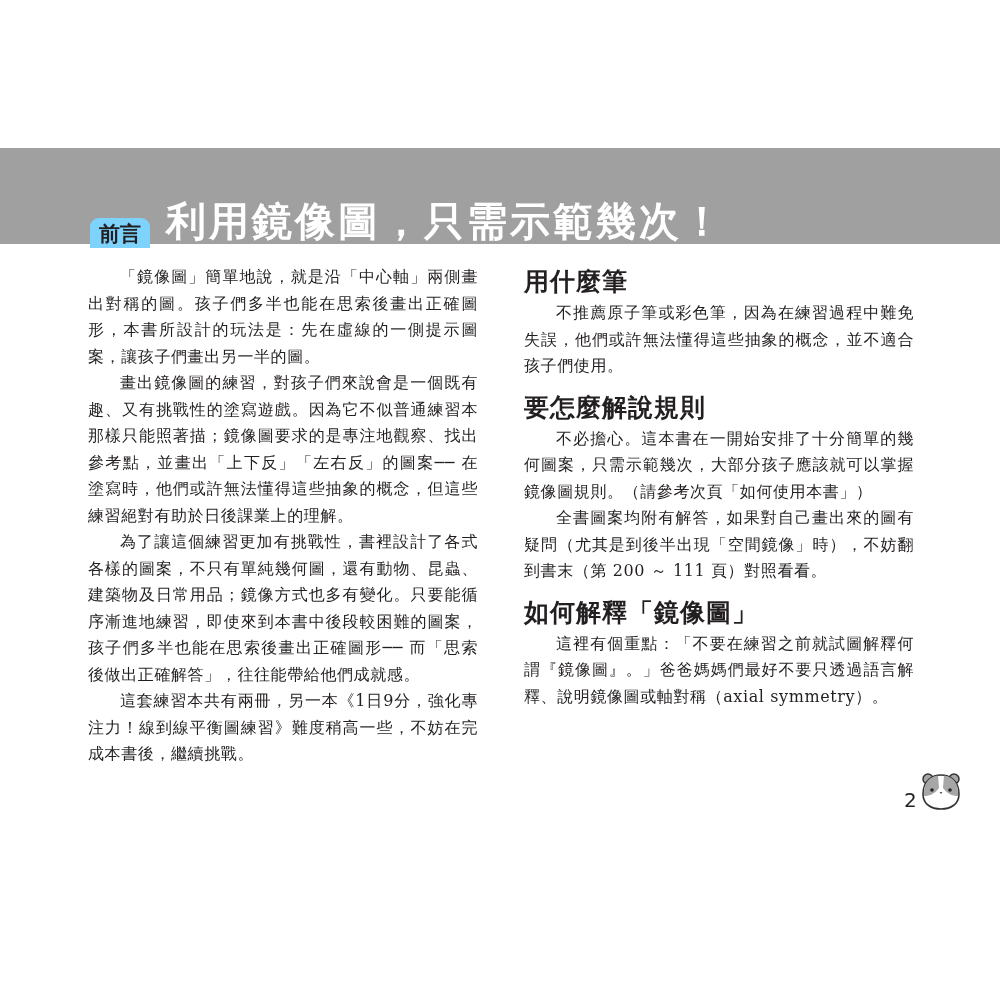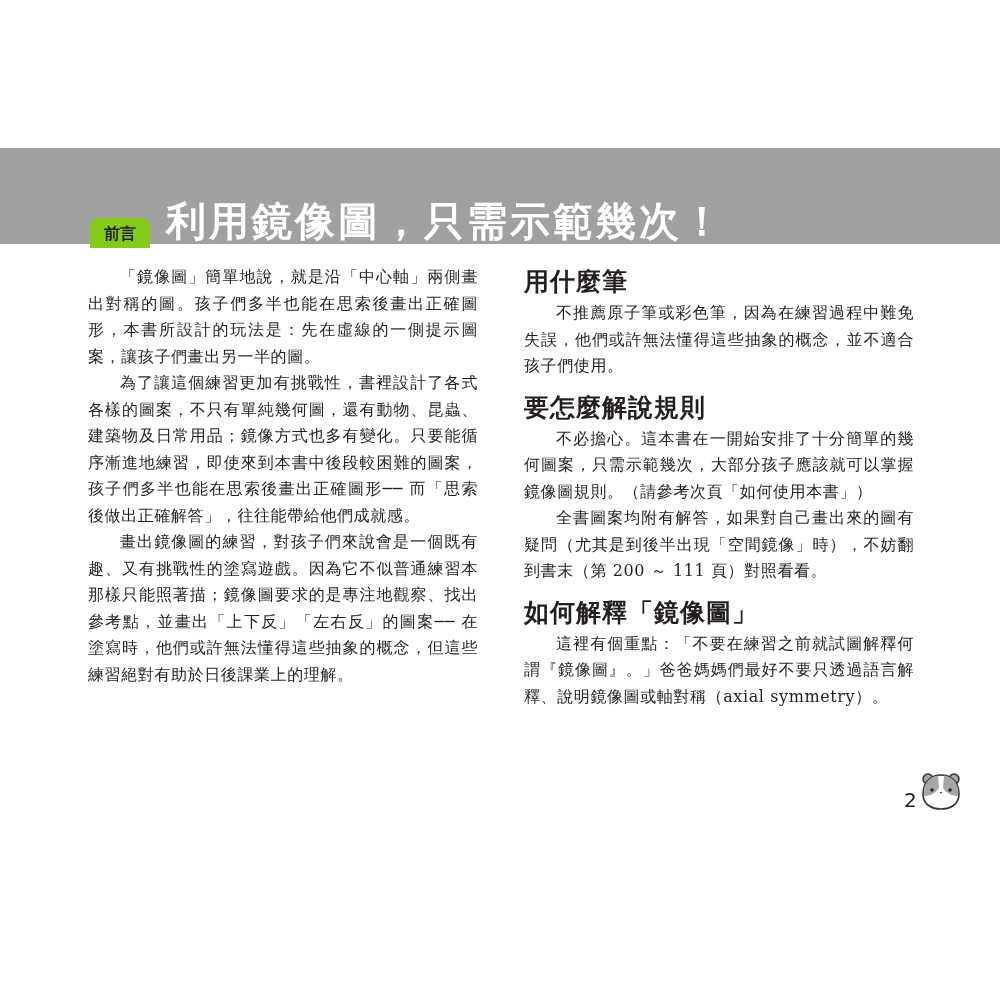--- a/index.html
+++ b/index.html
@@ -4,23 +4,23 @@
 <style>
   html, body { margin:0; padding:0; }
   body {
     width:1000px; height:1000px; background:#ffffff; position:relative; overflow:hidden;
     font-family: "DejaVu Serif", "Liberation Serif", serif; color:#231f20;
   }
   .band {
     position:absolute; left:0; top:148px; width:1000px; height:96px; background:#a0a0a0;
   }
   .tab {
-    position:absolute; left:90px; top:218px; width:60px; height:30px; background:#84cc16;
+    position:absolute; left:90px; top:218px; width:60px; height:30px; background:#7dd3fc;
     border-radius:9px 9px 0 0; display:flex; align-items:center; justify-content:center;
-    font-size:16px; font-weight:bold; color:#231f20; padding-top:2px; box-sizing:border-box;
+    font-size:21px; font-weight:bold; color:#231f20; padding-top:2px; box-sizing:border-box;
   }
   .title {
     position:absolute; left:166px; top:197px; font-size:40px; font-weight:bold; color:#ffffff;
     letter-spacing:3px; line-height:48px; white-space:nowrap;
   }
   .col {
     position:absolute; top:264px; width:390px; font-size:16px; line-height:26.5px;
     text-align:justify; letter-spacing:0.6px;
   }
   .col.left { left:88px; }
@@ -36,22 +36,23 @@
 </style>
 </head>
 <body>
 
 <div class="band"></div>
 <div class="tab">前言</div>
 <div class="title">利用鏡像圖，只需示範幾次！</div>
 
 <div class="col left">
   <p>「鏡像圖」簡單地說，就是沿「中心軸」兩側畫出對稱的圖。孩子們多半也能在思索後畫出正確圖形，本書所設計的玩法是：先在虛線的一側提示圖案，讓孩子們畫出另一半的圖。</p>
+  <p>畫出鏡像圖的練習，對孩子們來說會是一個既有趣、又有挑戰性的塗寫遊戲。因為它不似普通練習本那樣只能照著描；鏡像圖要求的是專注地觀察、找出參考點，並畫出「上下反」「左右反」的圖案── 在塗寫時，他們或許無法懂得這些抽象的概念，但這些練習絕對有助於日後課業上的理解。</p>
   <p>為了讓這個練習更加有挑戰性，書裡設計了各式各樣的圖案，不只有單純幾何圖，還有動物、昆蟲、建築物及日常用品；鏡像方式也多有變化。只要能循序漸進地練習，即使來到本書中後段較困難的圖案，孩子們多半也能在思索後畫出正確圖形── 而「思索後做出正確解答」，往往能帶給他們成就感。</p>
-  <p>畫出鏡像圖的練習，對孩子們來說會是一個既有趣、又有挑戰性的塗寫遊戲。因為它不似普通練習本那樣只能照著描；鏡像圖要求的是專注地觀察、找出參考點，並畫出「上下反」「左右反」的圖案── 在塗寫時，他們或許無法懂得這些抽象的概念，但這些練習絕對有助於日後課業上的理解。</p>
+  <p>這套練習本共有兩冊，另一本《1日9分，強化專注力！線到線平衡圖練習》難度稍高一些，不妨在完成本書後，繼續挑戰。</p>
 </div>
 
 <div class="col right">
   <div class="sec">
     <h2>用什麼筆</h2>
     <p>不推薦原子筆或彩色筆，因為在練習過程中難免失誤，他們或許無法懂得這些抽象的概念，並不適合孩子們使用。</p>
   </div>
   <div class="sec">
     <h2>要怎麼解說規則</h2>
     <p>不必擔心。這本書在一開始安排了十分簡單的幾何圖案，只需示範幾次，大部分孩子應該就可以掌握鏡像圖規則。（請參考次頁「如何使用本書」）</p>

